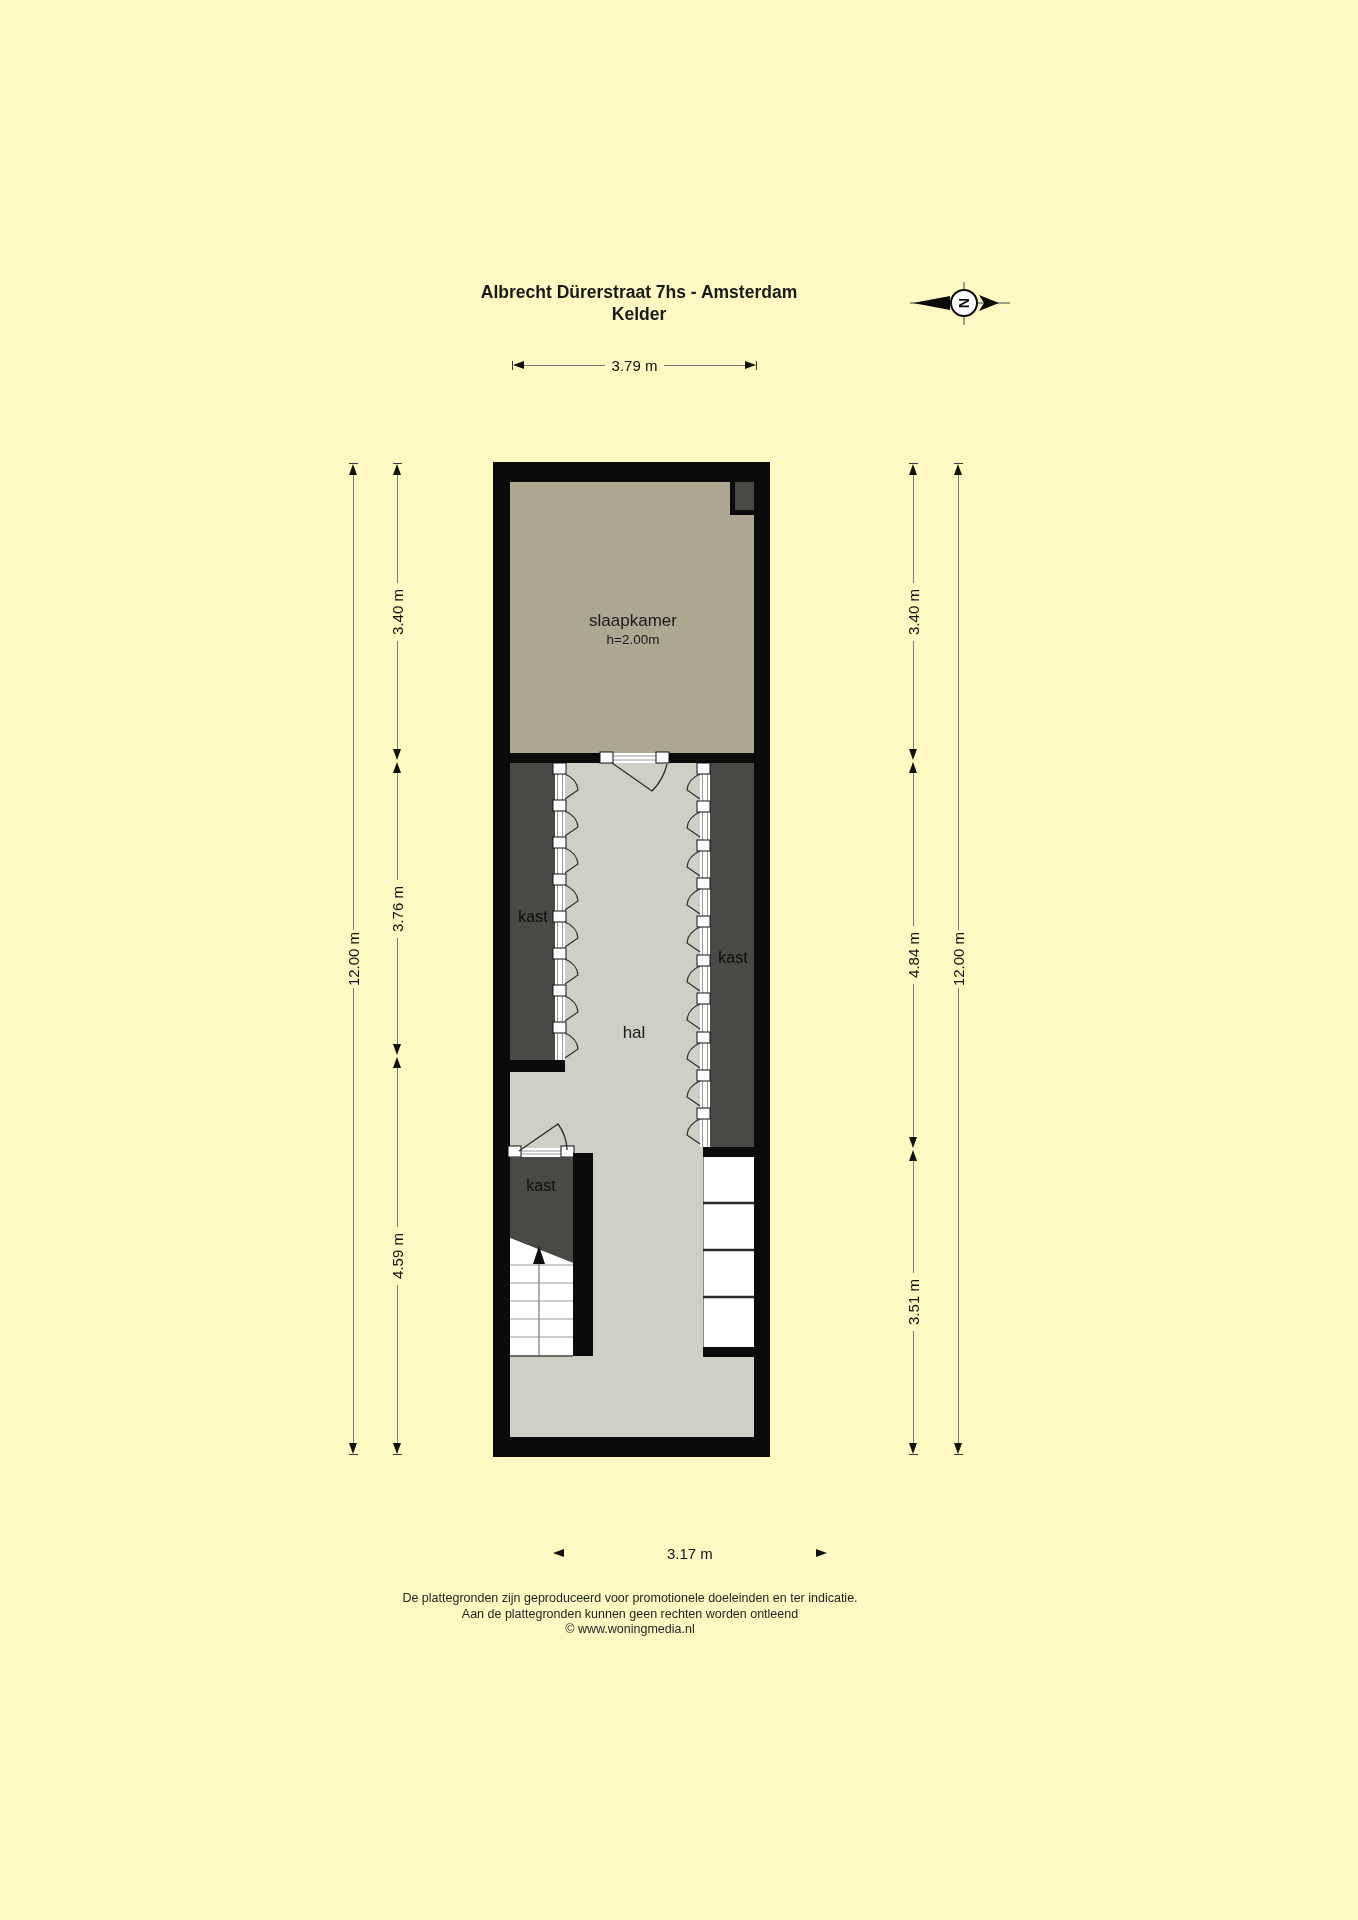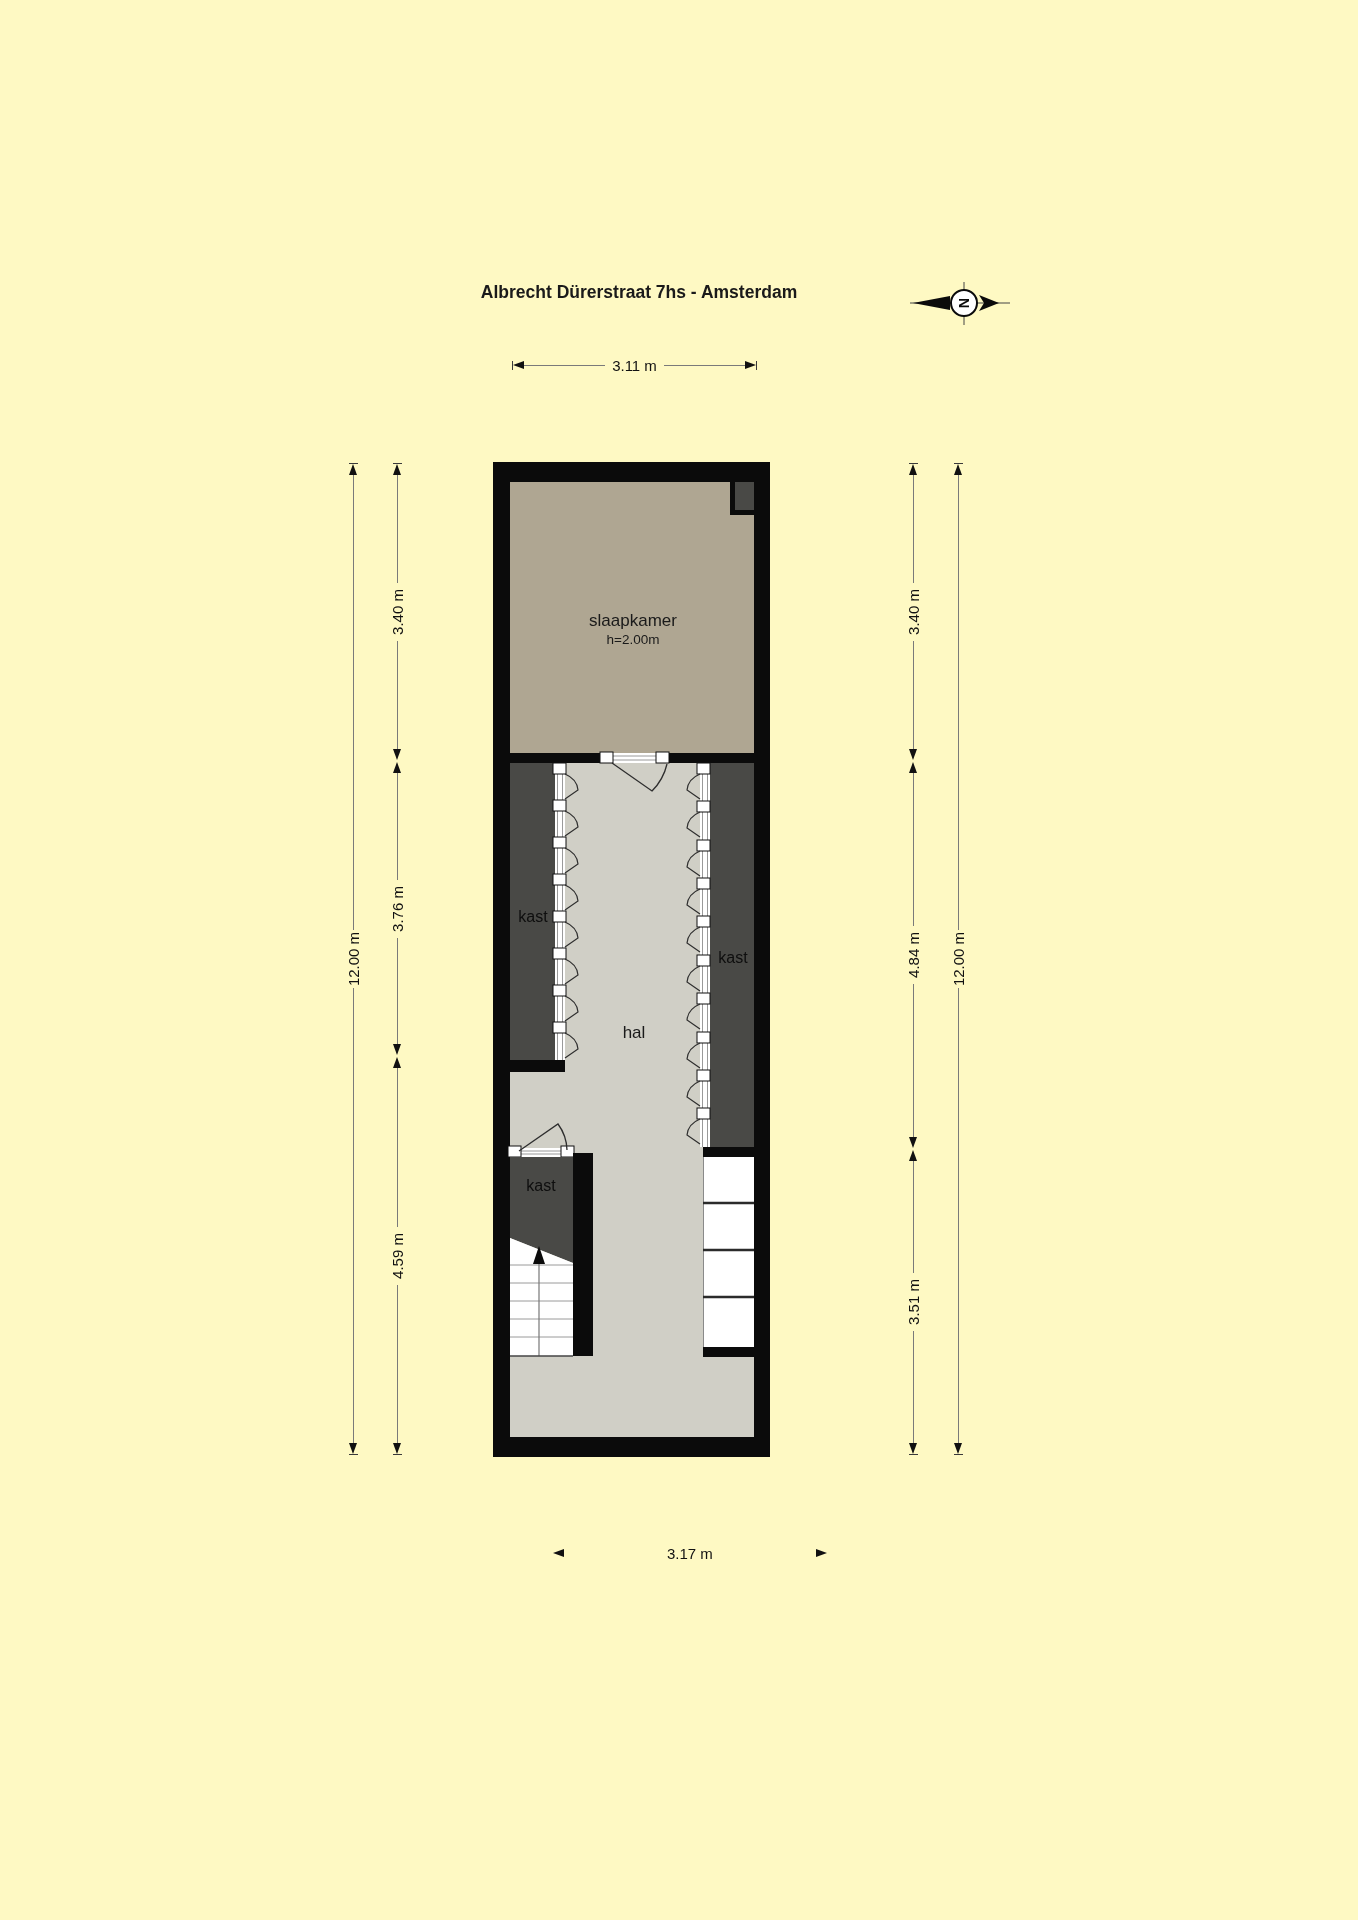--- a/index.html
+++ b/index.html
@@ -27,36 +27,37 @@
   .footer{position:absolute;left:302px;top:1591px;width:656px;text-align:center;
           font-size:12.5px;line-height:15.5px;color:#1f1f1f;}
 </style>
 </head>
 <body>
 
 <div class="page">
 
   <div class="title">
     <div>Albrecht Dürerstraat 7hs - Amsterdam</div>
+    <div>Kelder</div>
   </div>
 
   <svg class="compass" width="110" height="50" viewBox="0 0 110 50">
     <line x1="5" y1="25" x2="105" y2="25" stroke="#444" stroke-width="1"></line>
     <line x1="59" y1="4" x2="59" y2="47" stroke="#444" stroke-width="1"></line>
     <polygon points="8,25 45,18 45,32" fill="#0b0b0b"></polygon>
     <polygon points="74,17 94,25 74,33 79,25" fill="#0b0b0b"></polygon>
     <circle cx="59" cy="25" r="13" fill="#fff" stroke="#0b0b0b" stroke-width="2"></circle>
     <text x="59" y="30" transform="rotate(90 59 25)" text-anchor="middle" font-size="14" font-weight="bold" fill="#0b0b0b">N</text>
   </svg>
 
   <div class="hdim" style="left:512px;top:356px;width:245px;">
     <div class="tick"></div>
     <div class="arr-left"></div>
     <div class="hline"></div>
-    <div class="hlabel">3.11 m</div>
+    <div class="hlabel">3.79 m</div>
     <div class="hline"></div>
     <div class="arr-right"></div>
     <div class="tick"></div>
   </div>
 
   <div class="hdim" style="left:505px;top:1544px;width:248px;gap:48px;">
     <div class="tick"></div>
     <div class="arr-left"></div>
     <div class="hline"></div>
     <div class="hlabel">3.17 m</div>
@@ -252,14 +253,19 @@
     <rect x="210" y="885" width="51" height="10" fill="#0b0b0b"></rect>
 
     <text x="140" y="164" text-anchor="middle" font-size="17" fill="#1a1a1a">slaapkamer</text>
     <text x="140" y="182" text-anchor="middle" font-size="13.5" fill="#1a1a1a">h=2.00m</text>
     <text x="40" y="460" text-anchor="middle" font-size="16" fill="#0e0e0e">kast</text>
     <text x="240" y="501" text-anchor="middle" font-size="16" fill="#0e0e0e">kast</text>
     <text x="141" y="576" text-anchor="middle" font-size="17" fill="#1a1a1a">hal</text>
     <text x="48" y="729" text-anchor="middle" font-size="16" fill="#0e0e0e">kast</text>
   </svg>
 
+  <div class="footer">
+    <div>De plattegronden zijn geproduceerd voor promotionele doeleinden en ter indicatie.</div>
+    <div>Aan de plattegronden kunnen geen rechten worden ontleend</div>
+    <div>© www.woningmedia.nl</div>
+  </div>
 
 </div>
 
 </body></html>

